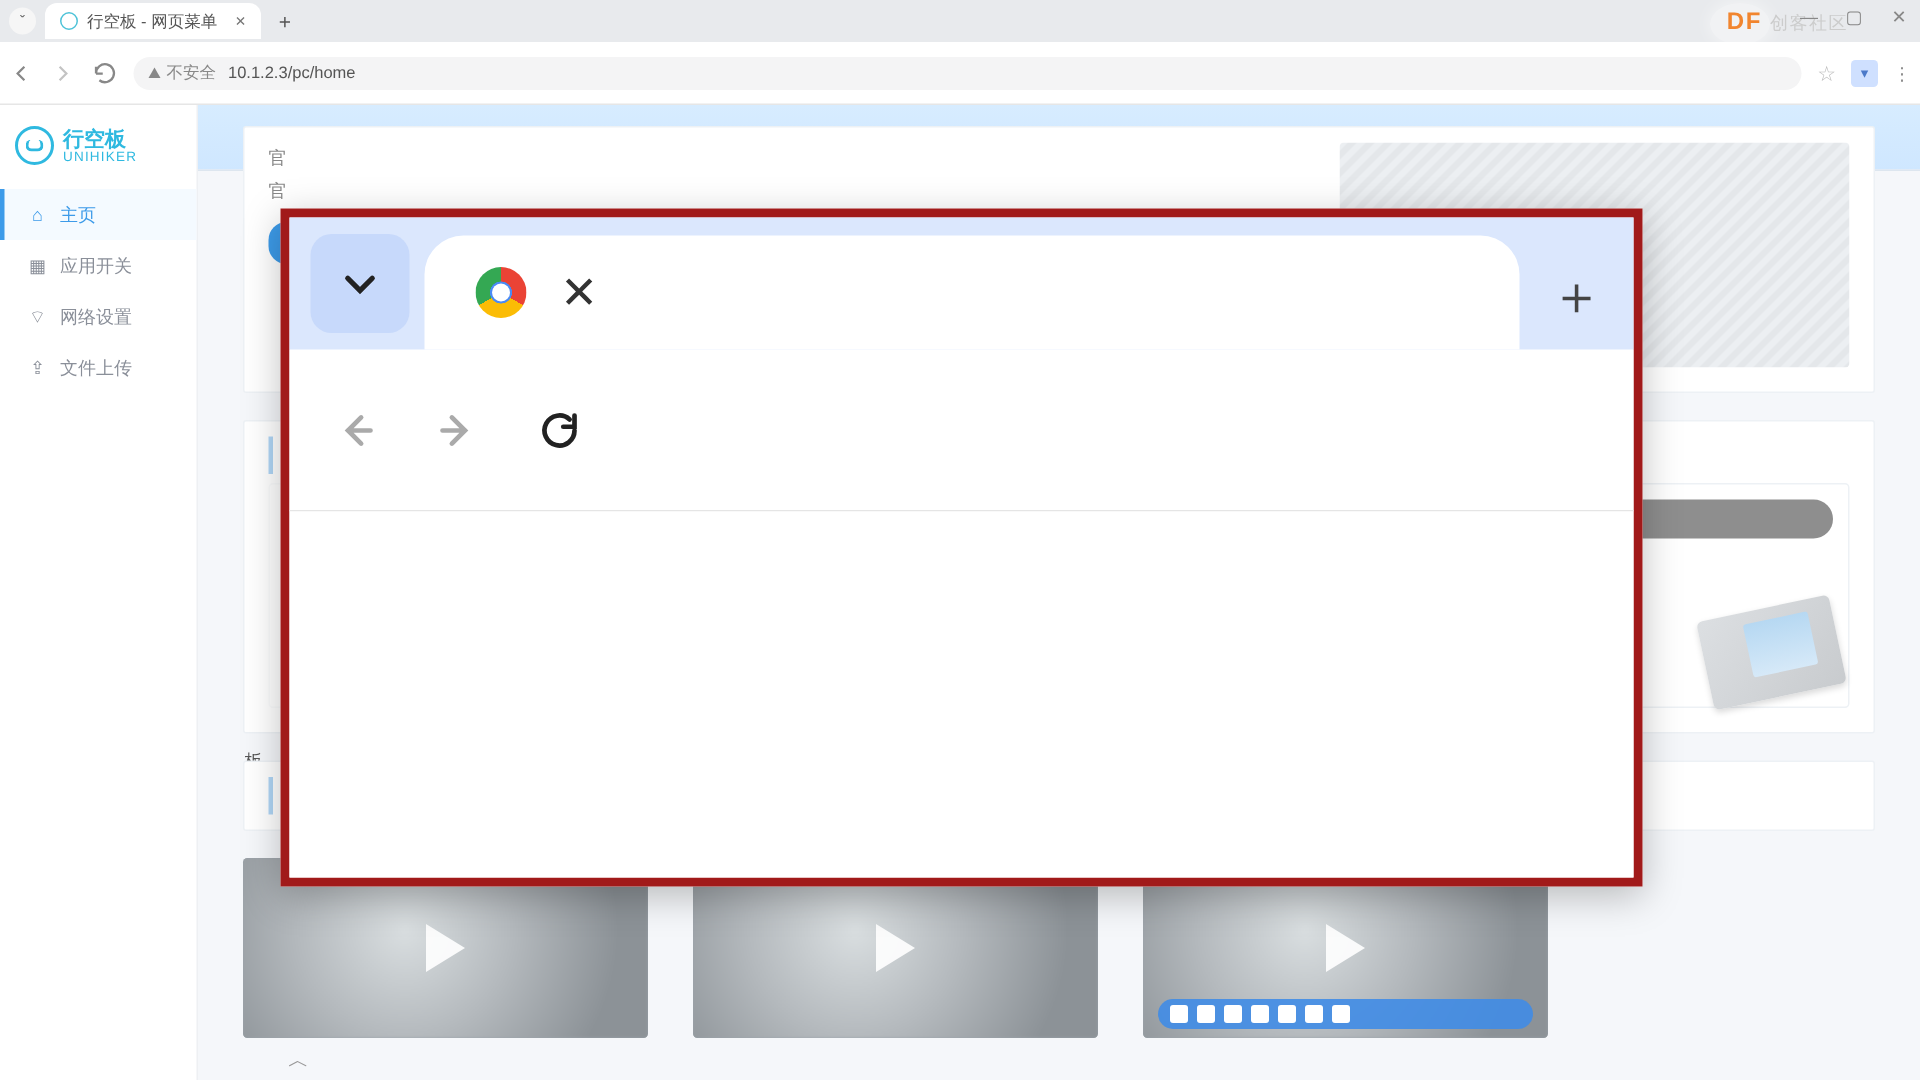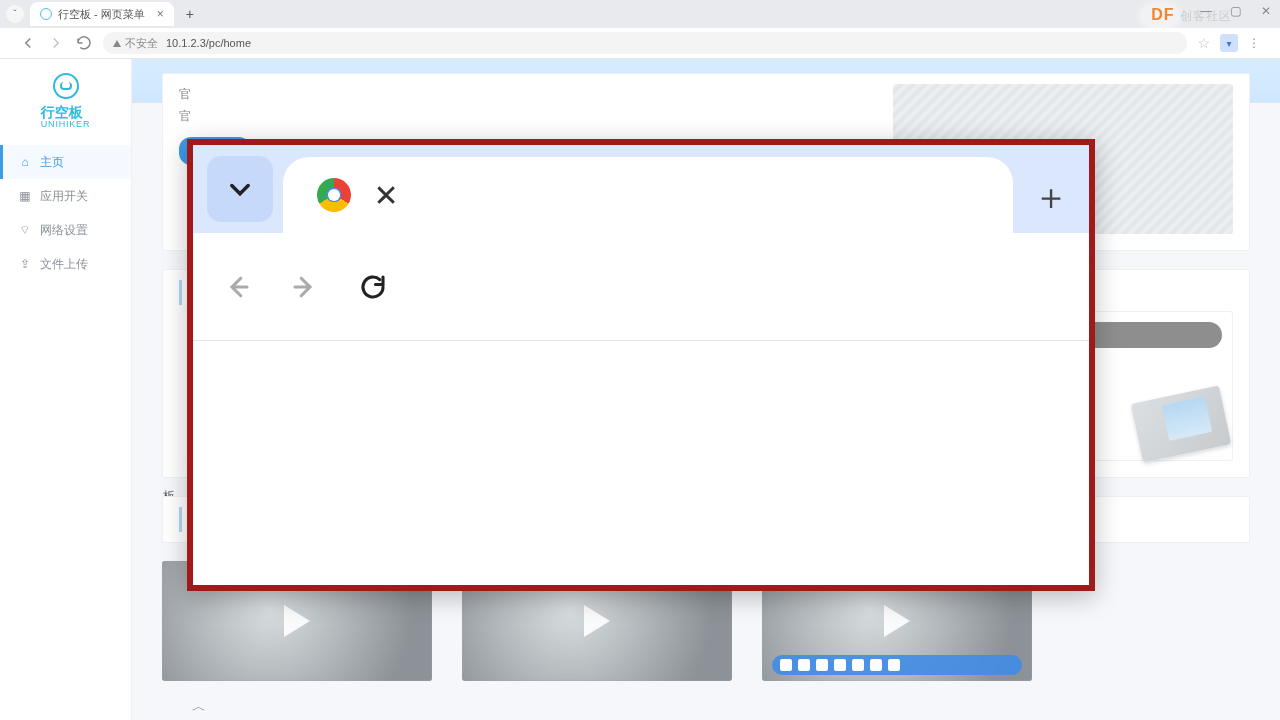--- a/index.html
+++ b/index.html
@@ -70,24 +70,24 @@
   }
   .df-badge small{ color:#c9c9c9; font-weight:400; font-size:12px; }
   .df-ghost {
     position:absolute; right:100px; top:2px;
     width:40px; height:28px; background:rgba(255,255,255,0.4);
     border-radius:50%;
     box-shadow:0 0 12px rgba(255,255,255,0.6);
   }
 
   .addr-bar {
-    height: 31px;
+    height: 42px;
     display: flex;
     align-items: center;
-    padding: 0 19px;
+    padding: 0 5px;
     gap: 10px;
     border-bottom: 1px solid #e6e6e6;
     position:relative;
     text-align:center;
   }
   .addr-bar .icn {
     width: 18px; height: 18px; display:flex; align-items:center; justify-content:center;
     color:#888; font-size:14px;
   }
   .addr-field {
@@ -123,21 +123,21 @@
   }
   .sidebar {
     width: 132px;
     background:#fff;
     border-right:1px solid #eef0f3;
     display:flex;
     flex-direction:column;
   }
   .brand {
     padding: 14px 10px 6px;
-    display:flex; align-items:center; gap:6px;flex-direction:column;
+    display:flex; align-items:center; gap:6px;
   }
   .brand .logo {
     width:26px;height:26px;border-radius:50%;
     border:2px solid #2fb9e0;
     display:flex;align-items:center;justify-content:center;
   }
   .brand .logo .inner {
     width:12px;height:8px;border:2px solid #2fb9e0;border-radius:4px;border-top:none;
   }
   .brand .btxt { display:flex; flex-direction:column; line-height:1.05;}

